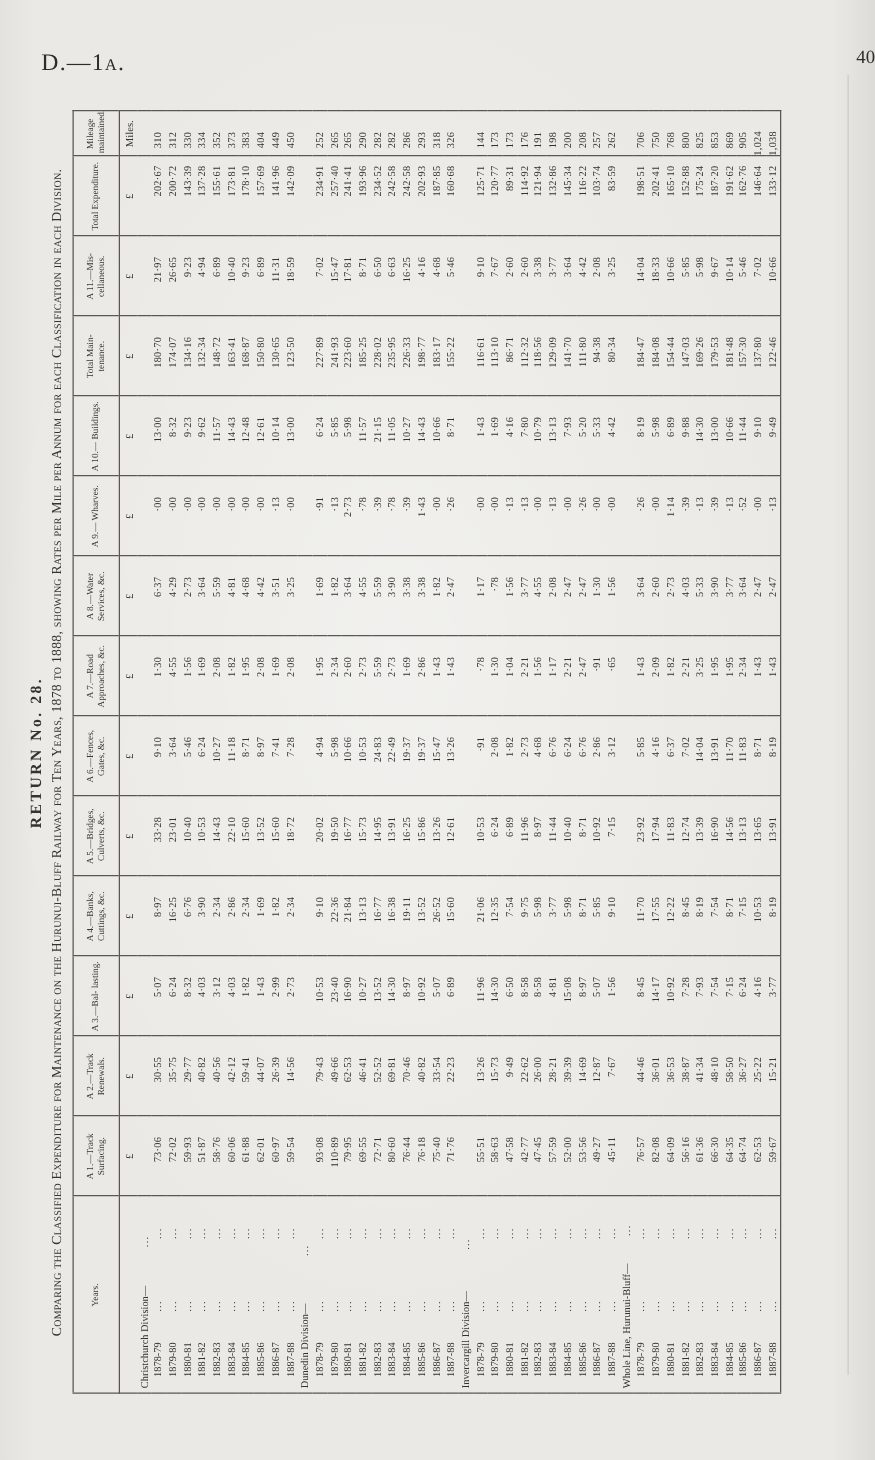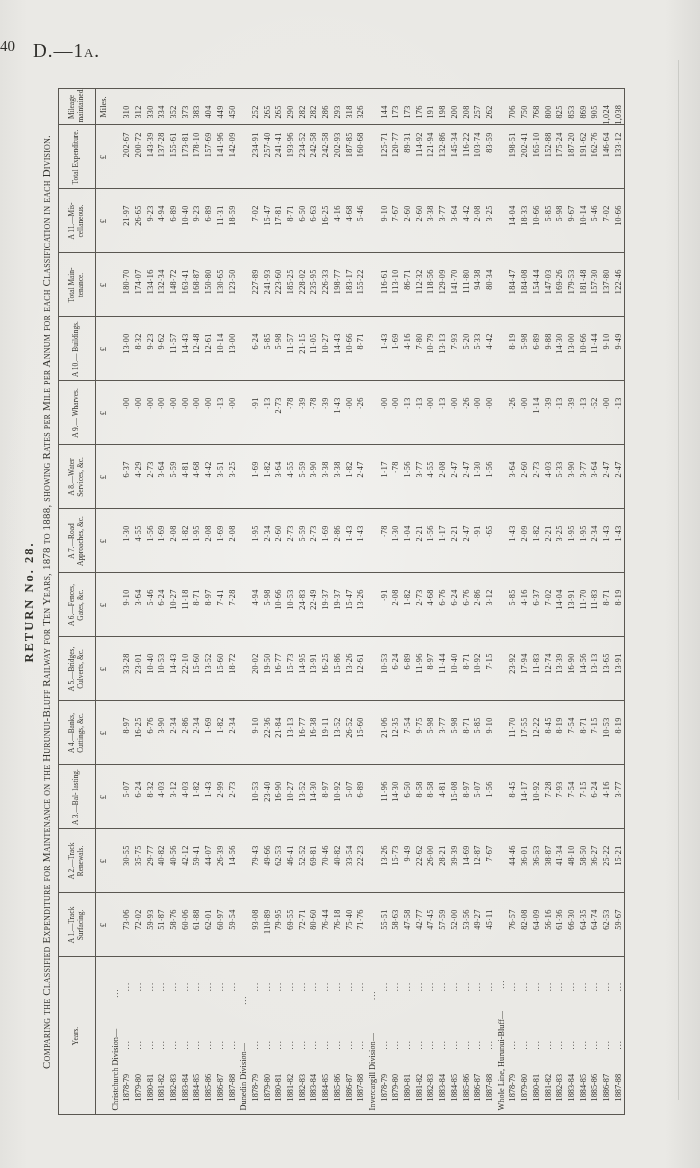--- a/index.html
+++ b/index.html
@@ -13,21 +13,21 @@
     content:"";position:absolute;inset:0;pointer-events:none;
     background:
       radial-gradient(ellipse at 45% 45%, rgba(255,255,255,0.35), rgba(0,0,0,0) 60%),
       linear-gradient(to right, rgba(0,0,0,0.03), rgba(0,0,0,0) 4%, rgba(0,0,0,0) 95%, rgba(0,0,0,0.06));
   }
   .doc-ref{
     position:absolute;left:33px;top:40px;font-size:19px;letter-spacing:1px;
     font-variant:small-caps;
   }
   .page-num{
-    position:absolute;left:0;right:0;top:38px;text-align:left;font-size:15px;
+    position:absolute;left:0;right:0;top:38px;text-align:right;font-size:15px;
   }
   
   .rot-wrap{position:absolute;left:22px;top:84px;width:640px;height:1032px;}
   .rot-inner{
     width:1032px;height:640px;
     transform:rotate(-90deg) translateX(-1032px);
     transform-origin:0 0;
   }
   .return-title{
     text-align:center;font-size:12.5px;letter-spacing:2px;margin:2px 0 3px 0;

